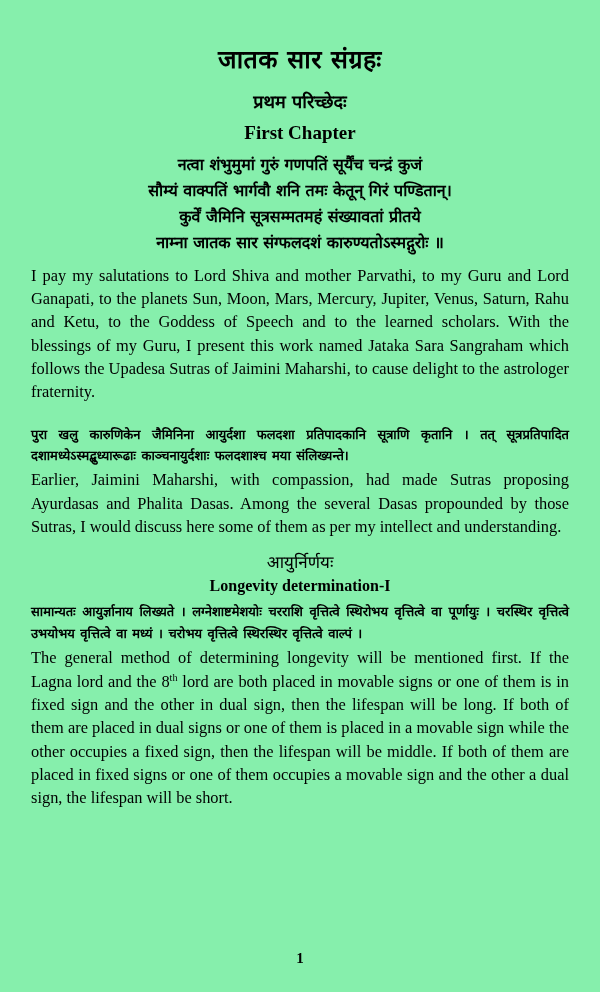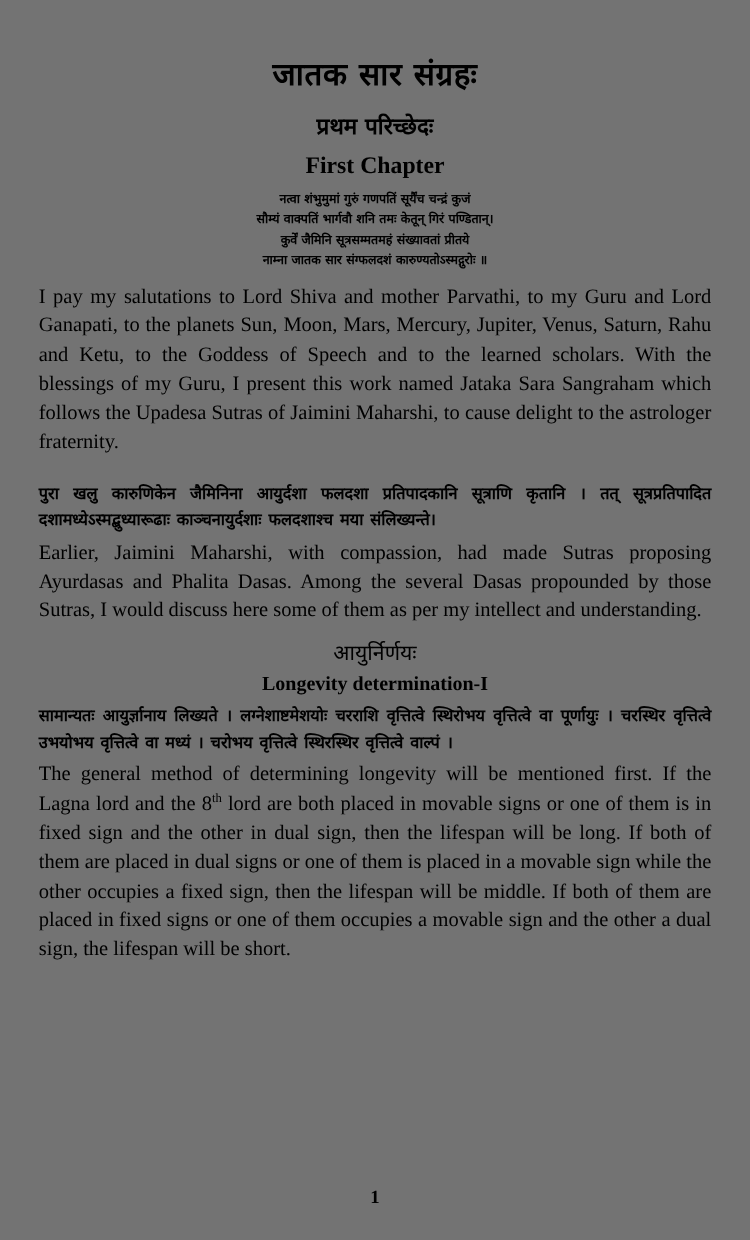--- a/index.html
+++ b/index.html
@@ -13,21 +13,21 @@
     position: relative;
     font-family: "Liberation Serif", "DejaVu Serif", serif;
     color: #000000;
     overflow: hidden;
   }
   .page {
     position: absolute;
     left: 0; top: 0;
     width: 600px;
     height: 992px;
-    background: #737373;
+    background: #86efac;
   }
   .content {
     position: absolute;
     left: 31px;
     top: 44px;
     width: 538px;
   }
 
   
   .title-deva {
@@ -78,21 +78,21 @@
     font-size: 16px;
     line-height: 1.25;
     margin: 0 0 5px 0;
   }
 
   
   .verse {
     text-align: center;
     font-family: "DejaVu Sans", sans-serif;
     font-weight: 700;
-    font-size: 10px;
+    font-size: 16px;
     line-height: 1.62;
     margin: 0 0 8px 0;
   }
   .verse div { white-space: nowrap; }
 
   
   .sutra {
     font-family: "DejaVu Sans", sans-serif;
     font-weight: 700;
     font-size: 13px;

